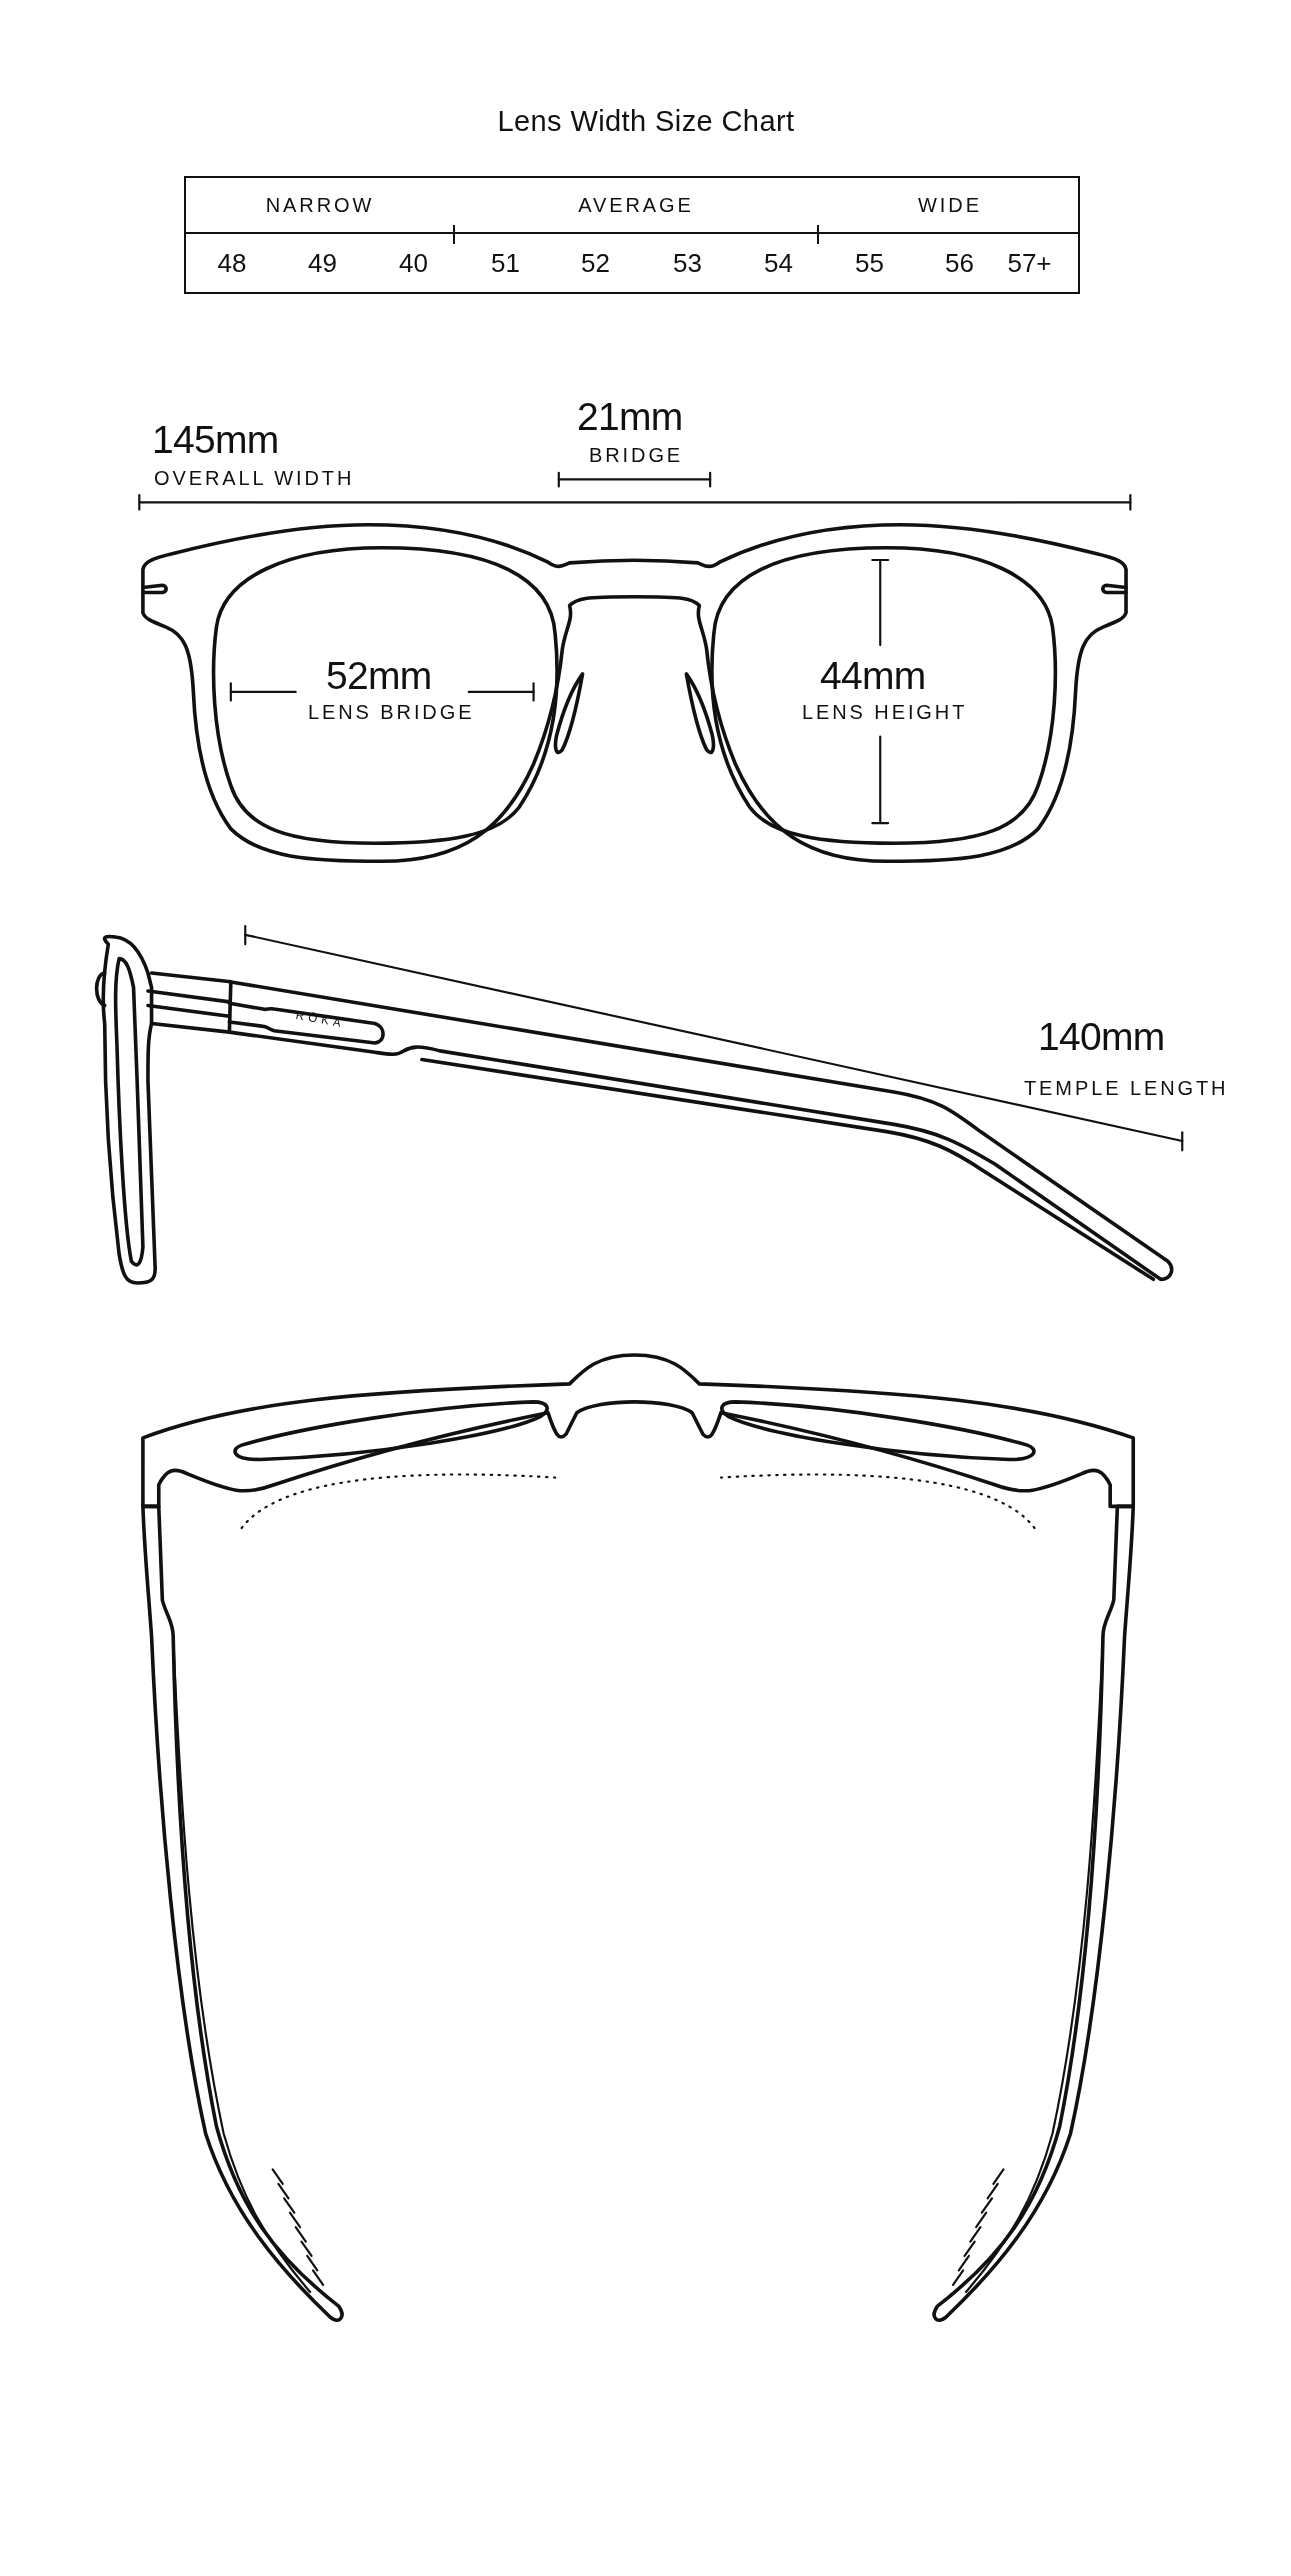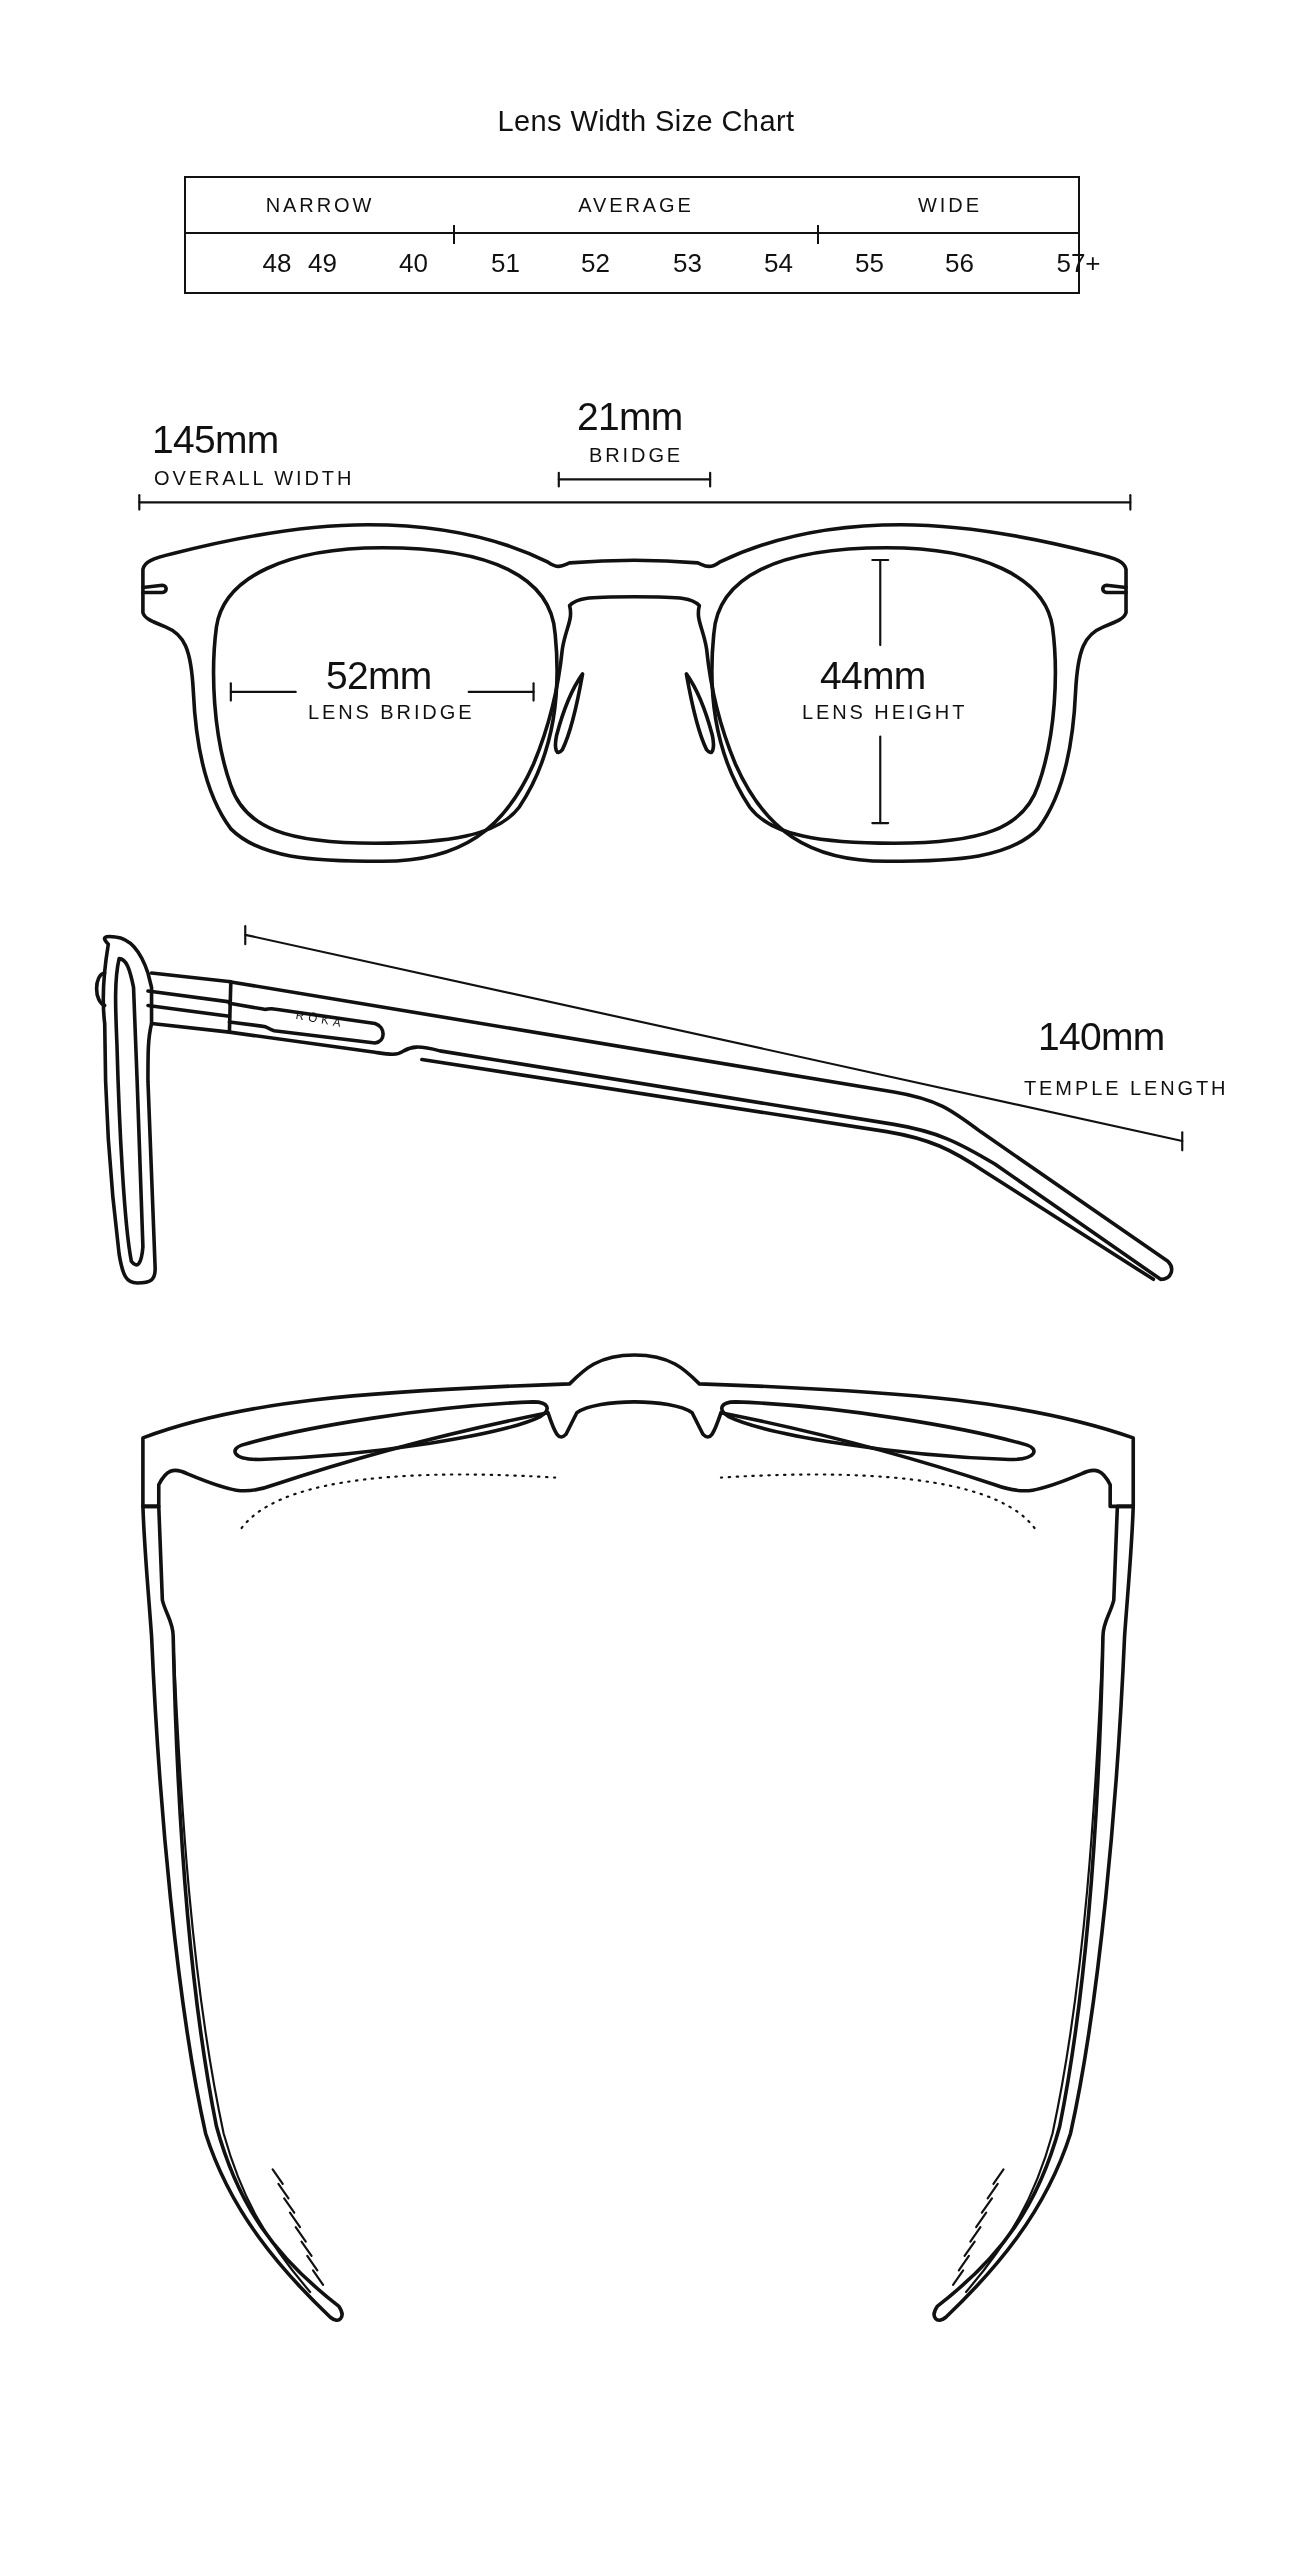--- a/index.html
+++ b/index.html
@@ -38,30 +38,30 @@
 
   <div class="size-table">
     <div class="cat-row">
       <div class="cat" style="left:0;width:268px;">NARROW</div>
       <div class="cat" style="left:268px;width:364px;">AVERAGE</div>
       <div class="cat" style="left:632px;width:264px;">WIDE</div>
       <div class="tick" style="left:267px;"></div>
       <div class="tick" style="left:631px;"></div>
     </div>
     <div class="num-row">
-      <div class="num" style="left:1.4px;padding-left:45px;">48</div>
+      <div class="num" style="left:1.4px;">48</div>
       <div class="num" style="left:92px;">49</div>
       <div class="num" style="left:183px;">40</div>
       <div class="num" style="left:275px;">51</div>
       <div class="num" style="left:365px;">52</div>
       <div class="num" style="left:457px;">53</div>
       <div class="num" style="left:548px;">54</div>
       <div class="num" style="left:639px;">55</div>
       <div class="num" style="left:729px;">56</div>
-      <div class="num" style="left:848px;">57+</div>
+      <div class="num" style="left:799px;">57+</div>
     </div>
   </div>
 
   <svg class="draw" width="1292" height="2576" viewBox="0 0 1792 3574">
 
     <g>
 
       <line class="thin" x1="193" y1="697" x2="1568" y2="697"></line>
       <line class="thin" x1="193" y1="687" x2="193" y2="707"></line>
       <line class="thin" x1="1568" y1="687" x2="1568" y2="707"></line>

